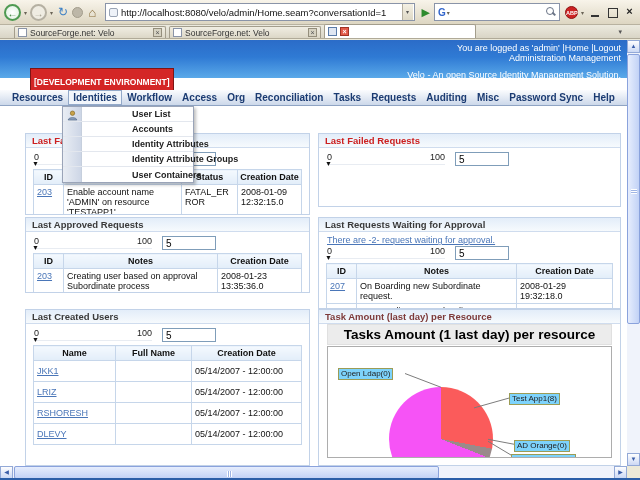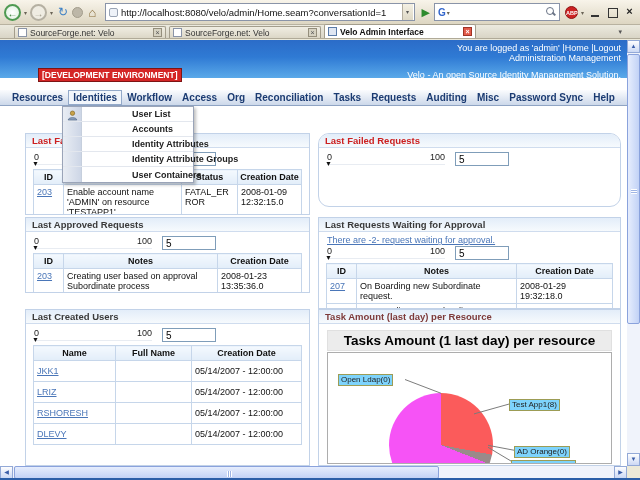--- a/index.html
+++ b/index.html
@@ -60,38 +60,38 @@
   
   .pagearea { position:absolute; left:0; top:40px; width:640px; height:438px; background:#fff; overflow:hidden; }
   .bluehdr { position:absolute; left:0; top:0; width:627px; height:38px;
     background:linear-gradient(180deg,#2b6cc8 0%,#2f7ad4 45%,#5aa9e9 100%); color:#fff; }
   .hline { position:absolute; right:6px; font-size:9px; white-space:nowrap; }
   .hline.l1 { top:3px; }
   .hline.l2 { top:13px; }
   .hline.l3 { top:30px; }
   .hline.l4 { top:47px; font-style:italic; font-size:11px; }
   .devbadge { position:absolute; left:30px; top:28px; background:#d42626; border:1px solid #7e1414;
-    color:#fff; font-size:8.5px; font-weight:bold; padding:1px 3px;margin-left:8px; }
+    color:#fff; font-size:8.5px; font-weight:bold; padding:8px 3px; }
   .menubar { position:absolute; left:0; top:50px; width:627px; height:16px;
     background:linear-gradient(#fbfcfe,#ccd8ea); border-bottom:1px solid #8fa4c4;
     display:flex; align-items:center; justify-content:space-between; padding:0 8px;
     font-size:10px; font-weight:bold; color:#1b3b72; }
   .mitem { padding:1px 4px; white-space:nowrap; }
   .mitem.open { background:#f2f6fb; outline:1px solid #93a9c9; }
 
   .content { position:absolute; left:0; top:66px; width:627px; height:360px; background:#fff; }
 
   
   .panel { position:absolute; border:1px solid #c2d2e8; background:#fff; overflow:hidden; }
   .ptitle { height:14px; background:linear-gradient(#e3edf9,#f6fafd); border-bottom:1px solid #cfdcee;
     font-size:9.5px; font-weight:bold; color:#3a3a3a; padding:1px 0 0 6px; }
   .ptitle.red { color:#cc2020; }
   .ptitle.maroon { color:#7d3a3a; }
   .p-failed-tasks { left:25px; top:27px;  width:285px; height:82px; }
-  .p-failed-req   { left:318px; top:27px; width:303px; height:74px;border-radius:11px; }
+  .p-failed-req   { left:318px; top:27px; width:303px; height:74px; }
   .p-approved     { left:25px; top:111px; width:285px; height:76px; }
   .p-waiting      { left:318px; top:111px; width:303px; height:92px; }
   .p-users        { left:25px; top:203px; width:285px; height:157px; }
   .p-chart        { left:318px; top:203px; width:303px; height:157px; }
 
   .srow { display:flex; align-items:flex-start; padding:4px 8px 2px; }
   .slider { position:relative; width:118px; font-size:9px; color:#222; }
   .nums { display:flex; justify-content:space-between; line-height:10px; }
   .track { height:1px; background:#98a0ac; border-bottom:1px solid #e8ecf2; margin-top:2px; }
   .thumb { position:absolute; left:-2px; top:8px; font-size:7px; color:#111; }
@@ -111,21 +111,21 @@
     border:1px solid #9aa4b8; box-shadow:2px 2px 3px rgba(0,0,0,.25); z-index:50; }
   .dditem { height:15px; display:flex; align-items:center; border-bottom:1px solid #e3e7ee;
     font-size:9px; font-weight:bold; color:#222; }
   .dditem:last-child { border-bottom:none; }
   .ddicon { width:19px; align-self:stretch; background:linear-gradient(90deg,#e9edf4,#cdd6e6);
     border-right:1px solid #c6cfdd; flex-shrink:0; position:relative; }
   .ddtext { margin-left:6px; white-space:nowrap;padding-left:44px; }
   .person { position:absolute; left:4px; top:3px; }
 
   
-  .cwrap { margin:6px 8px 0; }
+  .cwrap { margin:0 8px 0; }
   .ctitle { background:#ececec; border:1px solid #e0e0e0; text-align:center; font-weight:bold;
     font-size:13.5px; color:#000; padding:2px 0; }
   .plot { position:relative; margin-top:1px; height:112px; border:1px solid #adadad; background:#fff; overflow:hidden; }
   .pie { position:absolute; left:61px; top:40px; width:104px; height:104px; border-radius:50%; }
   .leaders { position:absolute; left:0; top:0; width:100%; height:100%; }
   .pielabel { position:absolute; background:#7dd3fc; border:1px solid #9c9c55; font-size:8px;
     line-height:10px; padding:0 2px; white-space:nowrap; color:#222; }
   .lbl-open   { left:10px;  top:21px; }
   .lbl-test   { left:181px; top:46px; }
   .lbl-ad     { left:186px; top:93px; }
@@ -189,21 +189,20 @@
       <span class="tlabel">SourceForge.net: Velo</span>
       <span class="tclose">×</span>
     </div>
     <div class="tab">
       <span class="tfav"></span>
       <span class="tlabel">SourceForge.net: Velo</span>
       <span class="tclose">×</span>
     </div>
     <div class="tab active">
       <span class="tfav velo"></span>
-      <span class="tlabel">Velo Admin Interface</span>
       <span class="tclose">×</span>
     </div>
     <span class="tablist">▾</span>
   </div>
 
   <div class="pagearea">
 
     <div class="bluehdr">
       <div class="hline l1">You are logged as 'admin' |Home |Logout</div>
       <div class="hline l2">Administration Management</div>

